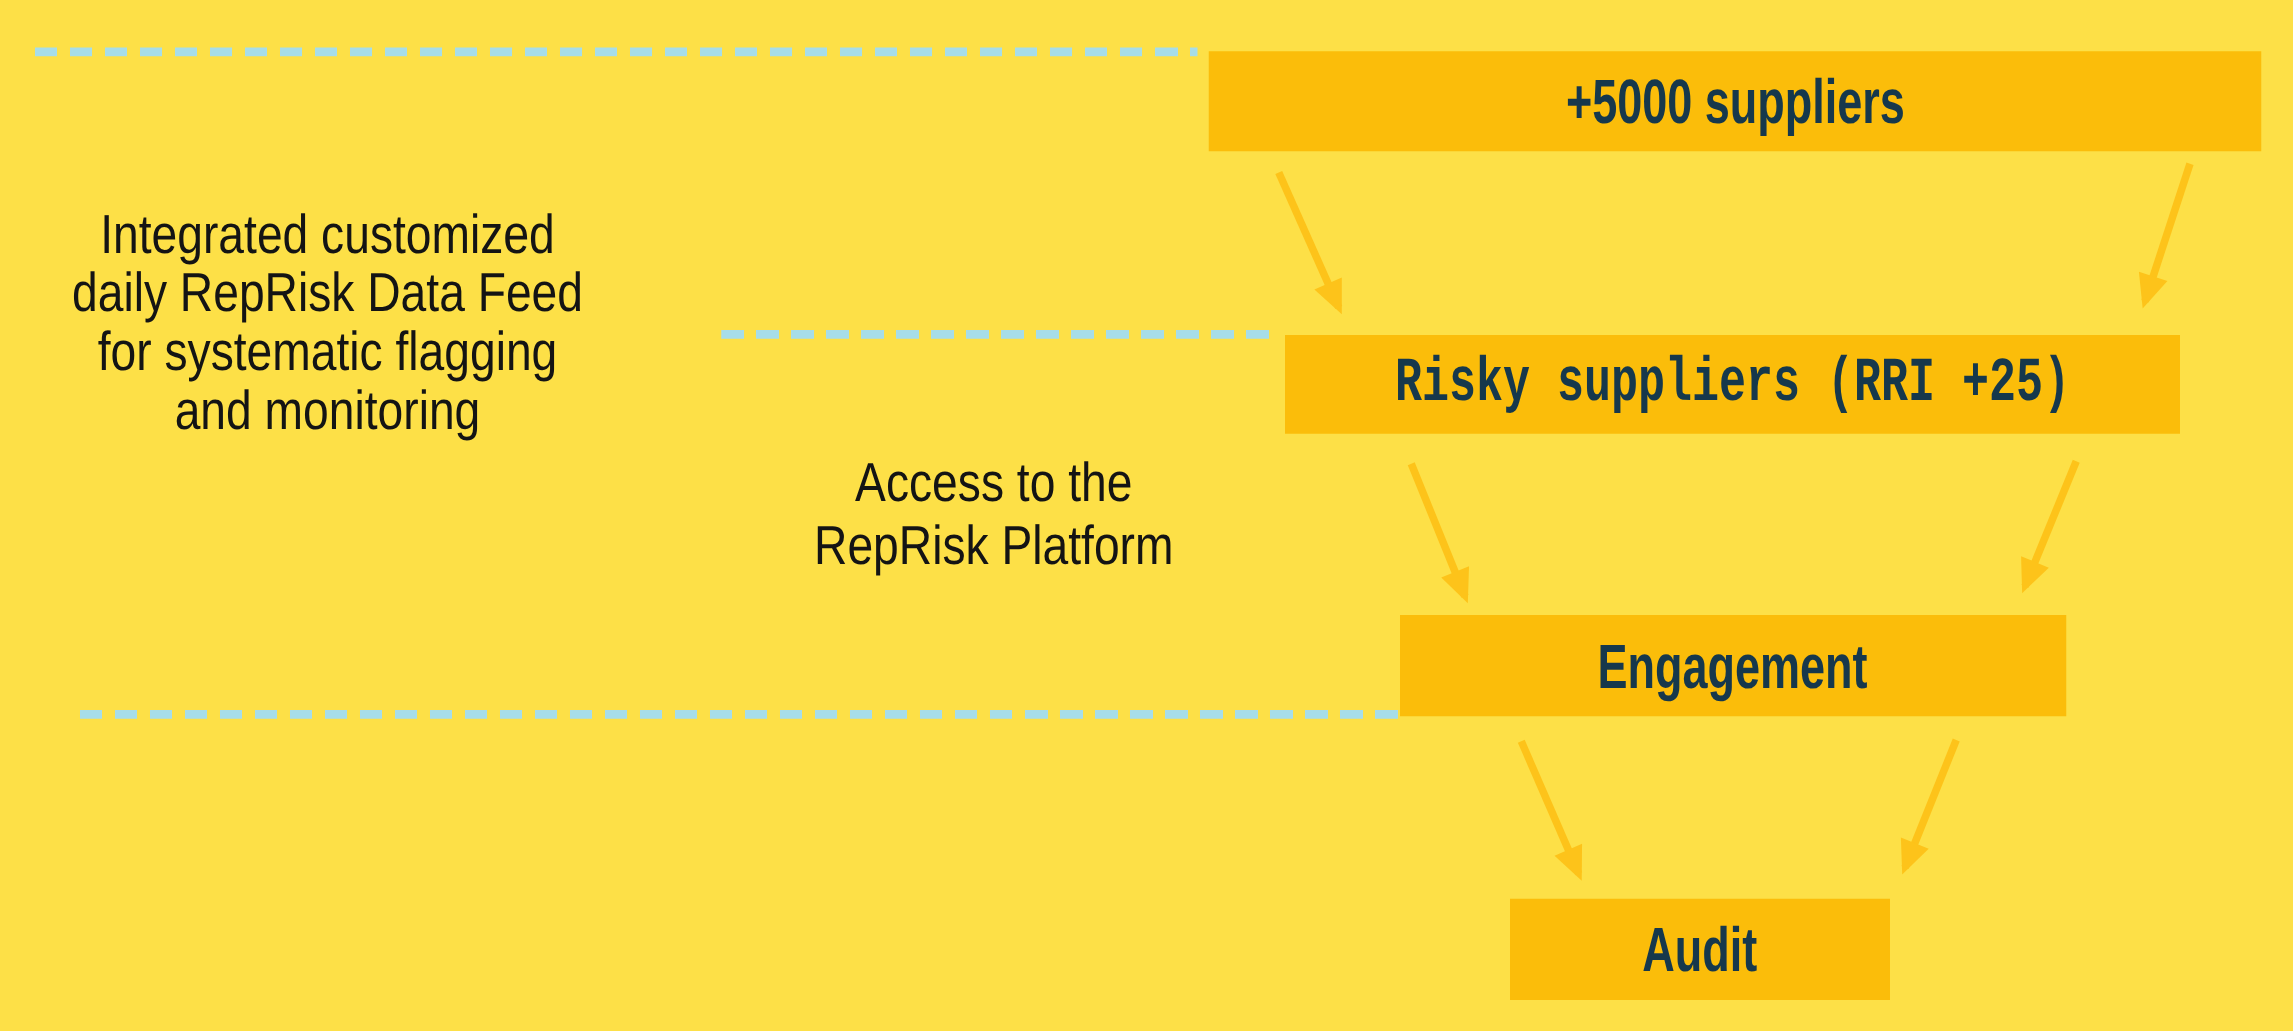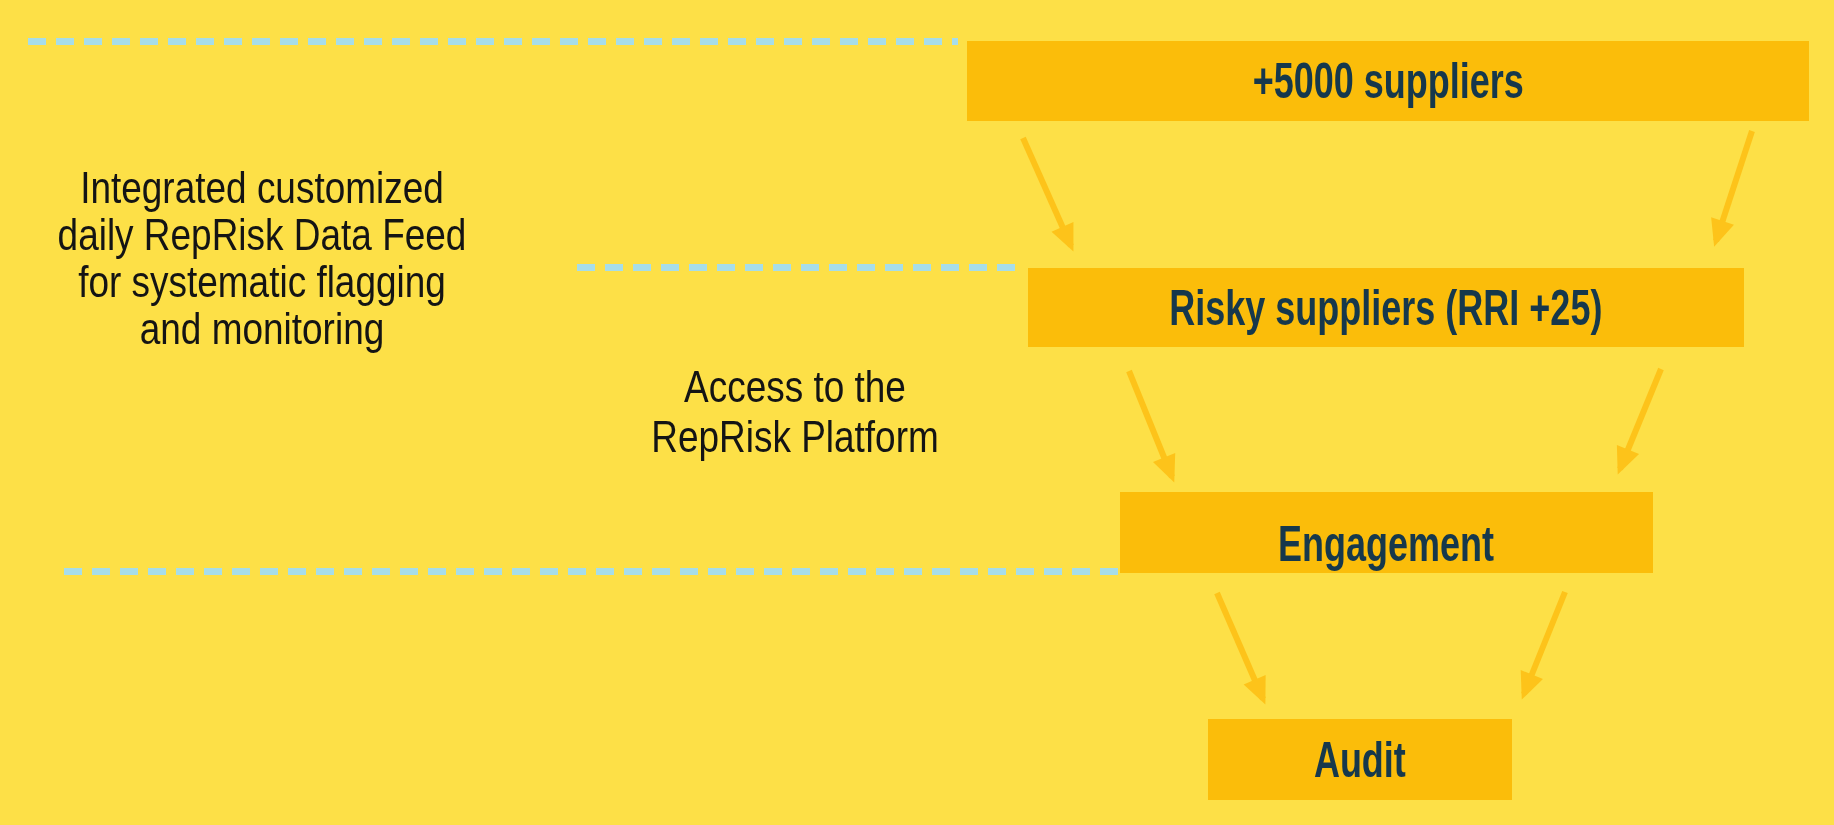--- a/index.html
+++ b/index.html
@@ -37,22 +37,22 @@
   .bar-label {
     color: #16384c;
     font-size: 50px;
     font-weight: 700;
     white-space: nowrap;
     transform: scaleX(0.72);
     transform-origin: center center;
     letter-spacing: 0px;
   }
   .bar-1 { left: 967px;  top: 41px;  width: 842px; height: 80px; }
-  .bar-2 { left: 1028px; top: 268px; width: 716px; height: 79px; }
-  .bar-3 { left: 1120px; top: 492px; width: 533px; height: 81px; align-items: flex-end; }
+  .bar-2 { left: 1028px; top: 268px; width: 716px; height: 79px; font-family: Liberation Mono, monospace; }
+  .bar-3 { left: 1120px; top: 492px; width: 533px; height: 81px; }
   .bar-4 { left: 1208px; top: 719px; width: 304px; height: 81px; }
 
   
   .annotation {
     position: absolute;
     width: 520px;
     color: #141414;
     font-size: 44px;
     text-align: center;
     transform: scaleX(0.84);

